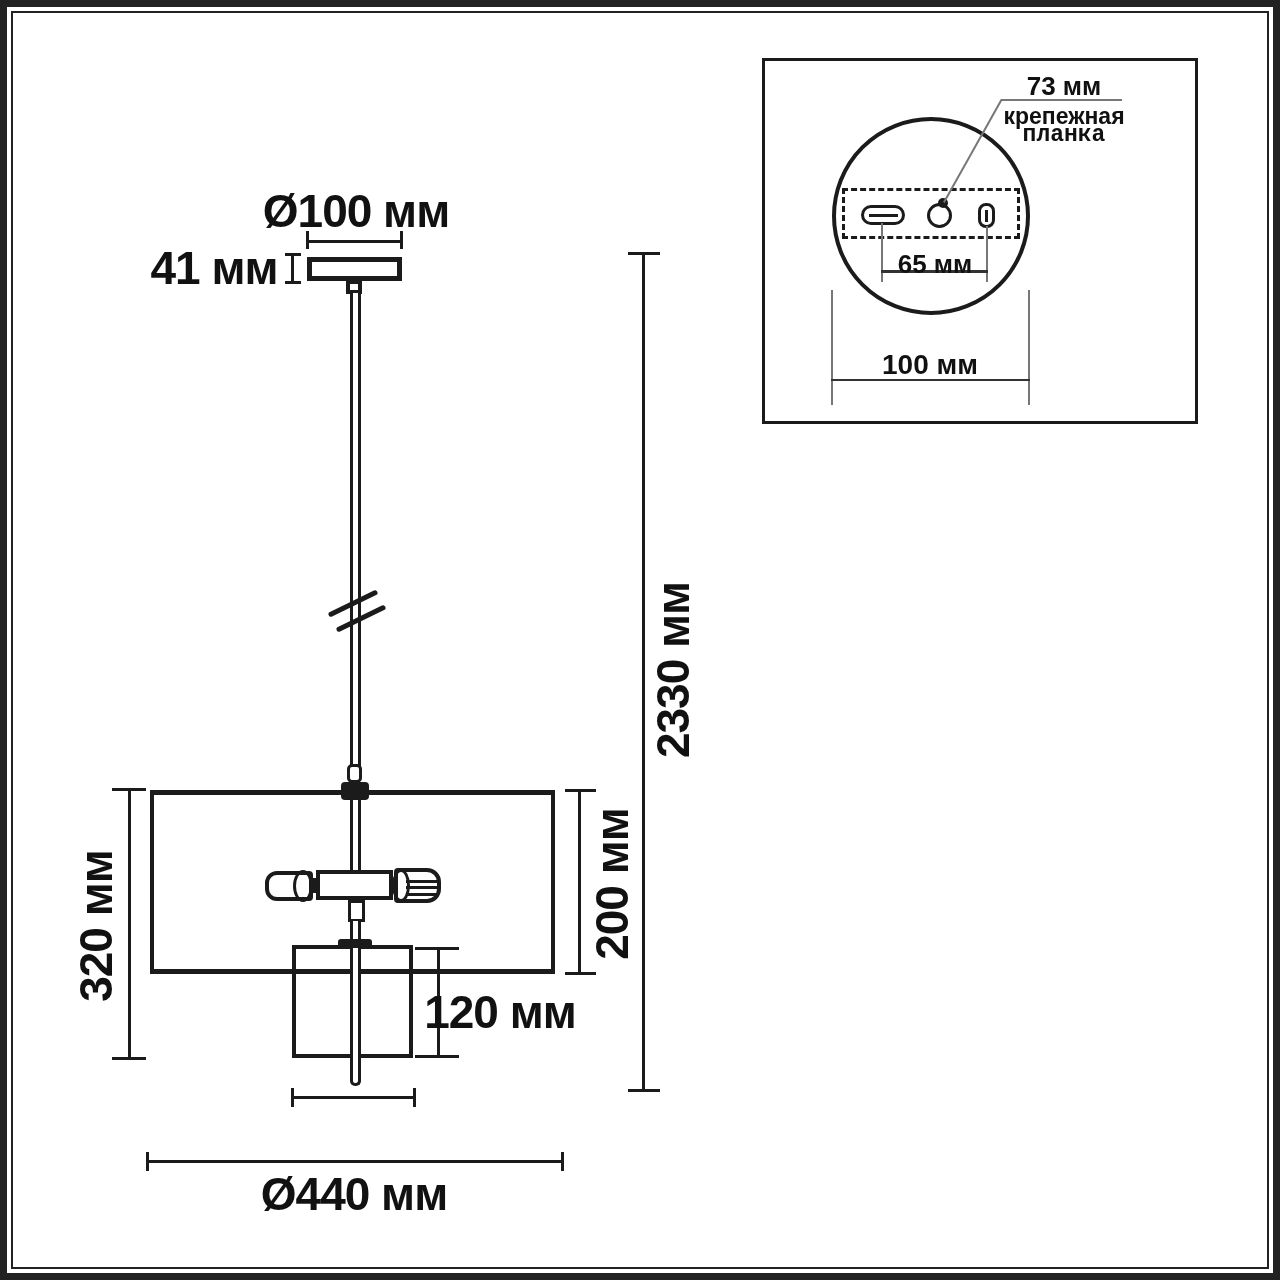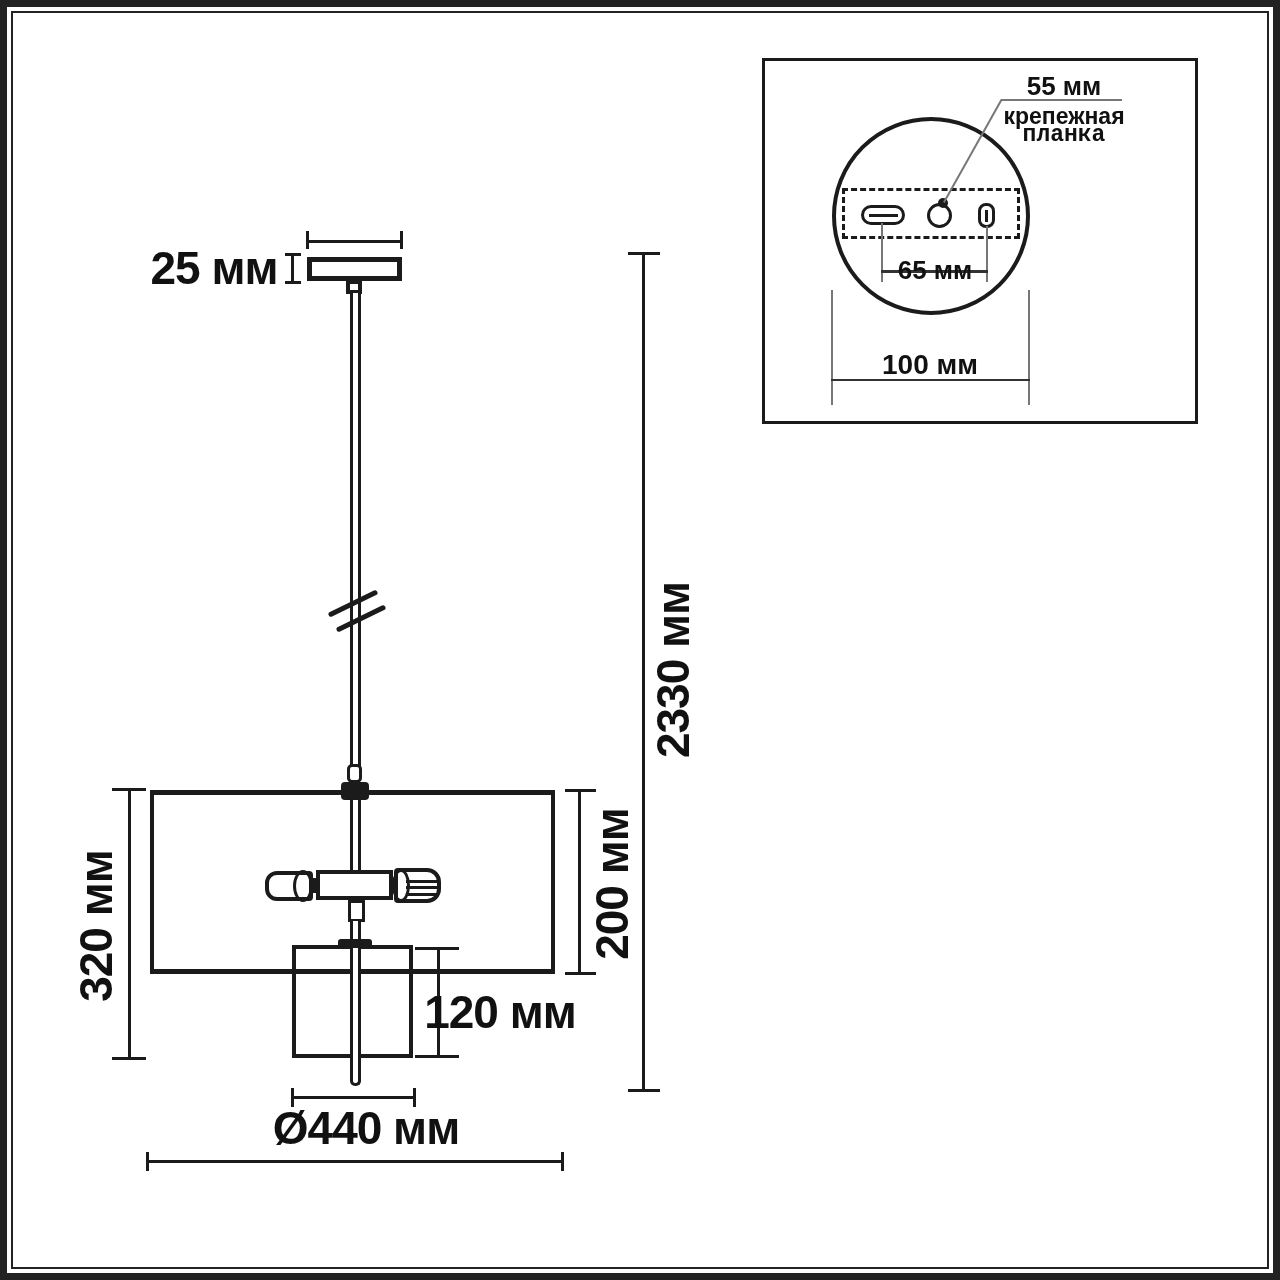--- a/index.html
+++ b/index.html
@@ -22,25 +22,26 @@
   .slash{position:absolute;width:54px;height:5px;background:#1b1b1b;transform:rotate(-26deg);border-radius:3px;}
   .leader{position:absolute;height:2px;background:#777;}
 </style>
 </head>
 <body>
 
 <div id="canvas">
   <div class="frame-outer"></div>
   <div class="frame-inner"></div>
 
+  <div class="txt" style="left:356px;top:211px;">Ø100 мм</div>
   <div class="ln" style="left:306px;top:231px;width:3px;height:18px;"></div>
   <div class="ln" style="left:400px;top:231px;width:3px;height:18px;"></div>
   <div class="ln" style="left:306px;top:240px;width:97px;height:3px;"></div>
 
-  <div class="txt" style="left:214px;top:268px;">25 мм</div>
+  <div class="txt" style="left:214px;top:268px;">41 мм</div>
   <div class="ln" style="left:285px;top:253px;width:16px;height:3px;"></div>
   <div class="ln" style="left:291px;top:253px;width:3px;height:31px;"></div>
   <div class="ln" style="left:285px;top:281px;width:16px;height:3px;"></div>
 
   <div class="ol" style="left:307px;top:257px;width:95px;height:24px;border-width:5px;background:#fff;"></div>
   <div class="ol" style="left:346px;top:280px;width:16px;height:14px;border-width:4px;background:#fff;"></div>
 
   <div class="rod" style="left:350px;top:293px;width:11px;height:473px;"></div>
   <div class="slash" style="left:326px;top:601px;"></div>
   <div class="slash" style="left:334px;top:616px;"></div>
@@ -89,42 +90,42 @@
   <div class="ln" style="left:415px;top:1055px;width:44px;height:3px;"></div>
   <div class="txt" style="left:500px;top:1012px;">120 мм</div>
 
   <div class="ln" style="left:291px;top:1088px;width:3px;height:19px;"></div>
   <div class="ln" style="left:291px;top:1096px;width:125px;height:3px;"></div>
   <div class="ln" style="left:413px;top:1088px;width:3px;height:19px;"></div>
 
   <div class="ln" style="left:146px;top:1152px;width:3px;height:19px;"></div>
   <div class="ln" style="left:146px;top:1160px;width:418px;height:3px;"></div>
   <div class="ln" style="left:561px;top:1152px;width:3px;height:19px;"></div>
-  <div class="txt" style="left:354px;top:1128px;margin-left:12px;">Ø440 мм</div>
+  <div class="txt" style="left:354px;top:1194px;">Ø440 мм</div>
 
   <div class="ol" style="left:762px;top:58px;width:436px;height:366px;border-width:3px;background:#fff;"></div>
   <div class="ol" style="left:832px;top:117px;width:198px;height:198px;border-radius:50%;background:#fff;"></div>
   <div class="ol" style="left:842px;top:188px;width:178px;height:51px;border:3px dashed #1b1b1b;"></div>
 
   <div class="ol" style="left:861px;top:205px;width:44px;height:20px;border-width:3px;border-radius:10px;"></div>
   <div class="ln" style="left:869px;top:214px;width:29px;height:3px;"></div>
   <div class="ol" style="left:927px;top:203px;width:25px;height:25px;border-width:3px;border-radius:50%;"></div>
   <div class="ol" style="left:978px;top:203px;width:17px;height:25px;border-width:3px;border-radius:8px;"></div>
   <div class="ln" style="left:985px;top:210px;width:3px;height:12px;"></div>
 
   <div class="fill" style="left:938px;top:198px;width:10px;height:10px;border-radius:50%;"></div>
   <div class="leader" style="left:943px;top:202px;width:118px;transform-origin:0 0;transform:rotate(-60.7deg);"></div>
   <div class="leader" style="left:1001px;top:99px;width:121px;"></div>
-  <div class="itxt f26" style="left:1064px;top:86px;">55 мм</div>
+  <div class="itxt f26" style="left:1064px;top:86px;">73 мм</div>
   <div class="itxt f23" style="left:1064px;top:116px;">крепежная</div>
   <div class="itxt f23" style="left:1064px;top:135px;font-family:Liberation Mono, monospace;">планка</div>
 
   <div class="gray" style="left:881px;top:223px;width:2px;height:59px;"></div>
   <div class="gray" style="left:986px;top:226px;width:2px;height:56px;"></div>
   <div class="ln2" style="left:881px;top:270px;width:107px;height:3px;"></div>
-  <div class="itxt f26" style="left:935px;top:270px;">65 мм</div>
+  <div class="itxt f26" style="left:935px;top:264px;">65 мм</div>
 
   <div class="gray" style="left:831px;top:290px;width:2px;height:115px;"></div>
   <div class="gray" style="left:1028px;top:290px;width:2px;height:115px;"></div>
   <div class="ln2" style="left:831px;top:379px;width:199px;height:2px;"></div>
   <div class="itxt f28" style="left:930px;top:365px;">100 мм</div>
 
 </div>
 
 </body></html>

